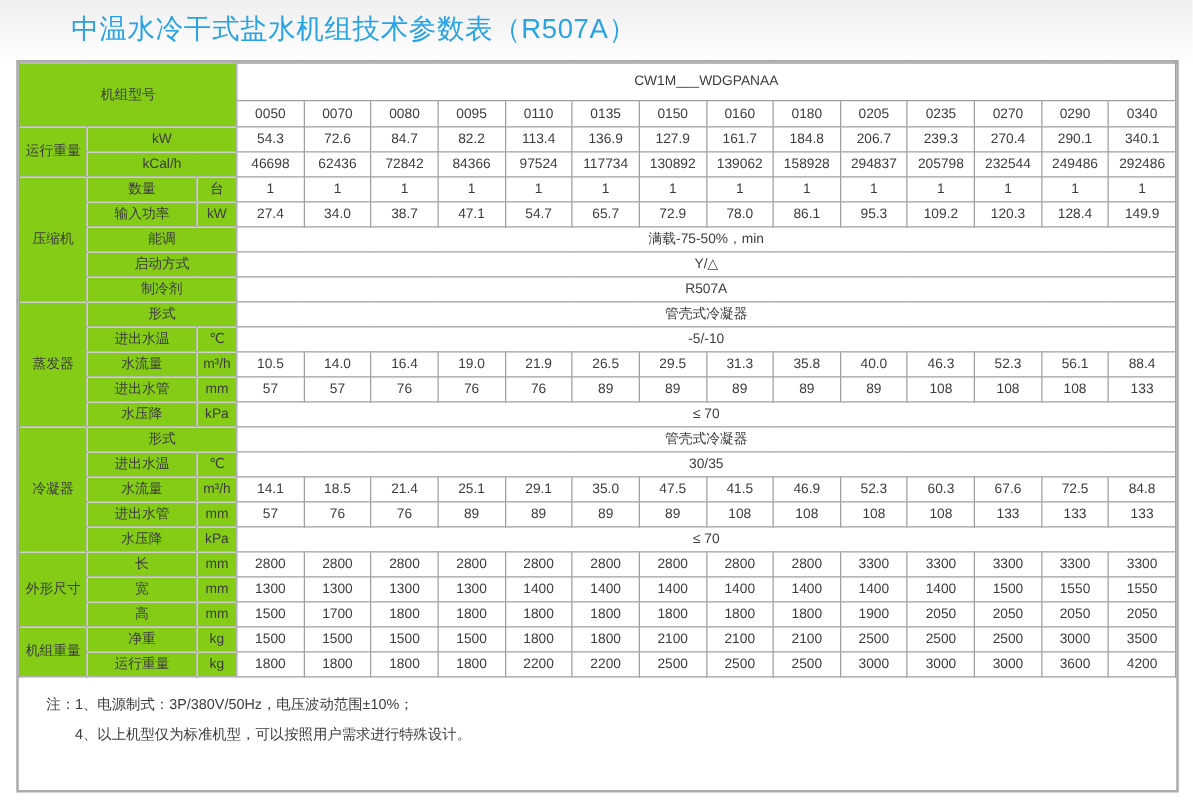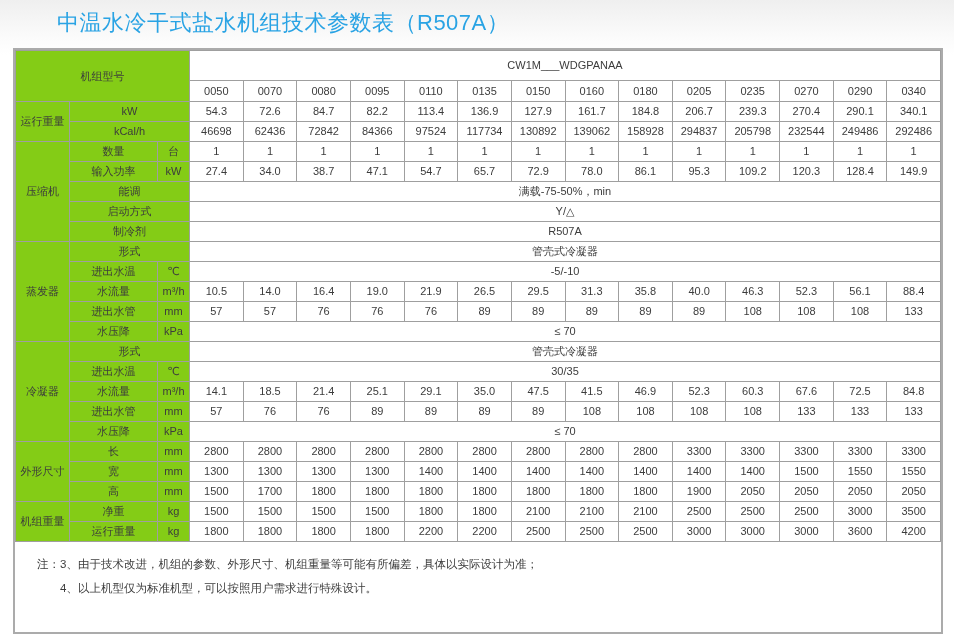--- a/index.html
+++ b/index.html
@@ -373,17 +373,17 @@
           <td class="val">3000</td>
           <td class="val">3000</td>
           <td class="val">3600</td>
           <td class="val">4200</td>
         </tr>
       </tbody>
   </table>
   <div class="notes">
     <div class="notes-prefix">注：</div>
     <div class="note-items" id="note-items">
-        <div class="note-line">3、由于技术改进，机组的参数、外形尺寸、机组重量等可能有所偏差，具体以实际设计为准；</div>
+        <div class="note-line">1、电源制式：3P/380V/50Hz，电压波动范围±10%；</div>
         <div class="note-line">4、以上机型仅为标准机型，可以按照用户需求进行特殊设计。</div>
       </div>
   </div>
 </div>
 
 </body></html>

